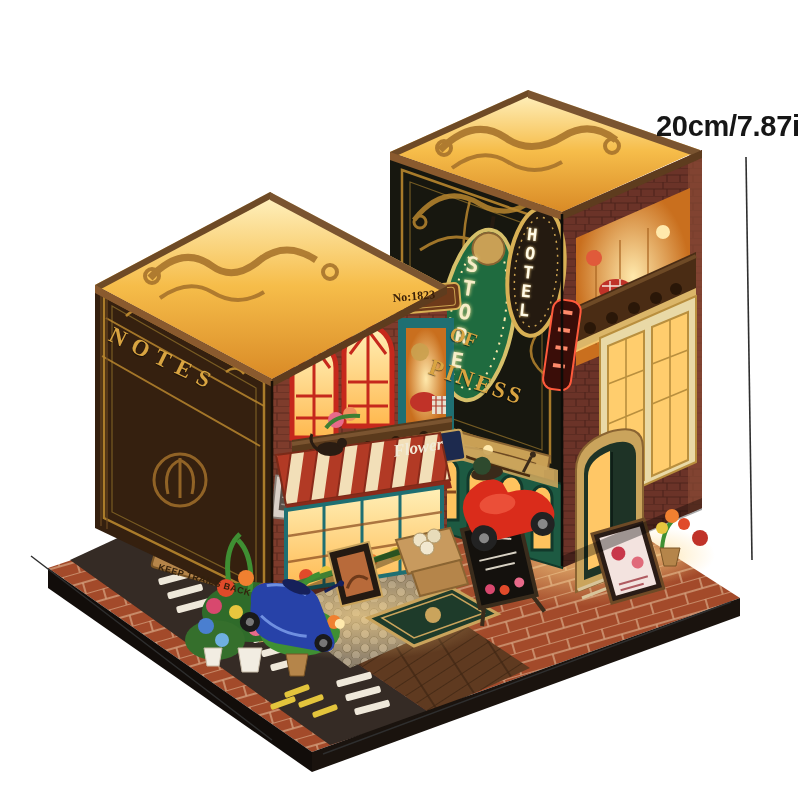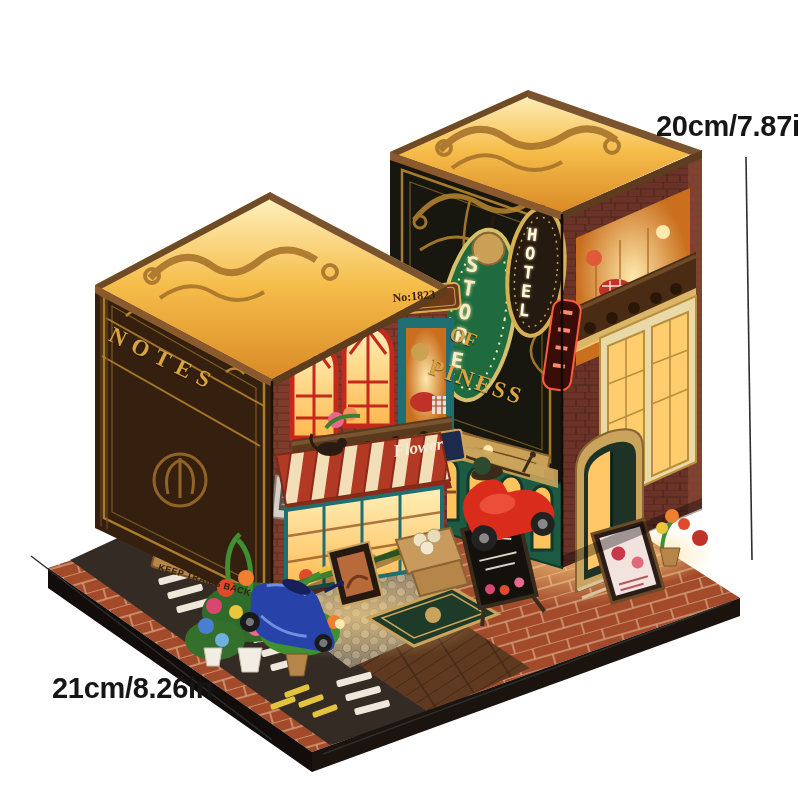--- a/index.html
+++ b/index.html
@@ -422,21 +422,20 @@
   </g>
 
   <g stroke="#2e2e2e" fill="none">
     <line x1="746" y1="157" x2="752" y2="560" stroke-width="1.6"></line>
     <line x1="31" y1="556" x2="272" y2="740" stroke-width="1.4"></line>
     <line x1="323" y1="754" x2="731" y2="602" stroke-width="1.4"></line>
   </g>
 </svg>
 
 <div class="dim-label" style="left:656px;top:110px;">20cm/7.87in</div>
-<div class="dim-label" style="left:52px;top:672px;">21cm/8.26in</div>
 
 <div class="sign-text notes-text" style="left:116px;top:322px;transform:rotate(26deg);">NOTES</div>
 
 <div class="sign-text plaque-text" style="left:392px;top:291px;transform:rotate(-5deg);">No:1823</div>
 
 <div class="sign-text flower-text" style="left:392px;top:442px;transform:rotate(-9deg);">Flower</div>
 
 <div class="sign-text keep-text" style="left:160px;top:562px;transform:rotate(16deg);">KEEP TRAILS BACK</div>
 
 <div class="vtext store-v" style="left:468px;top:252px;transform:rotate(9deg);">STORE</div>

